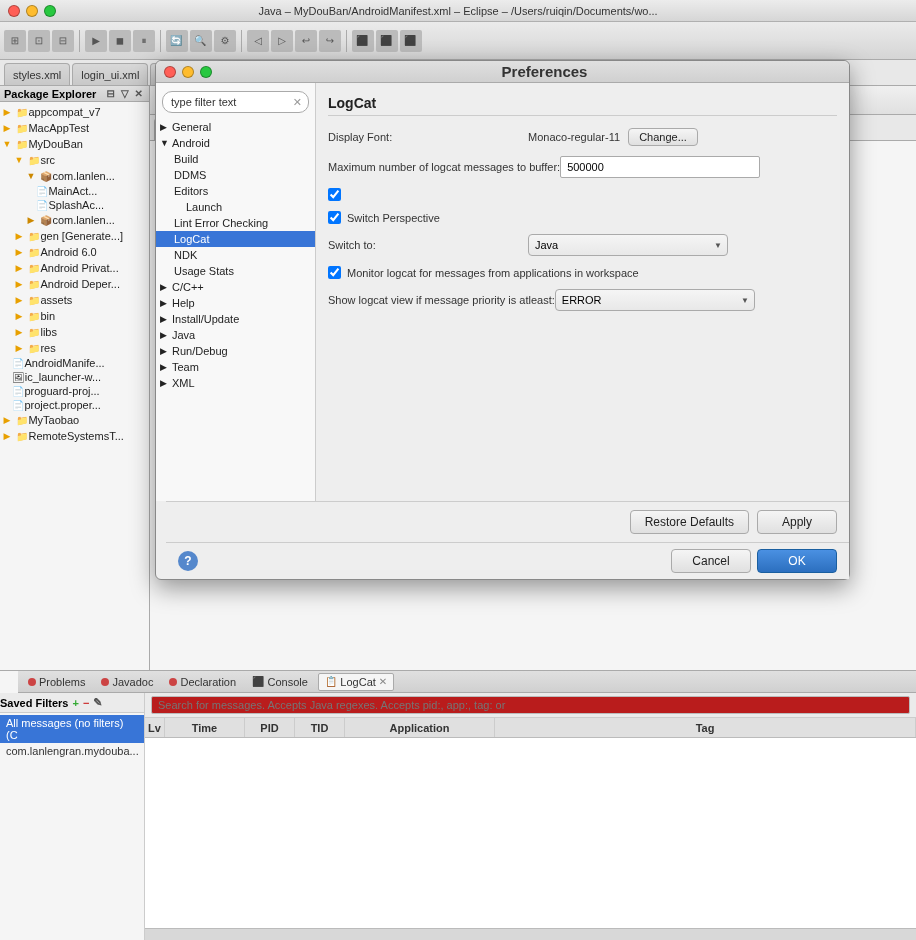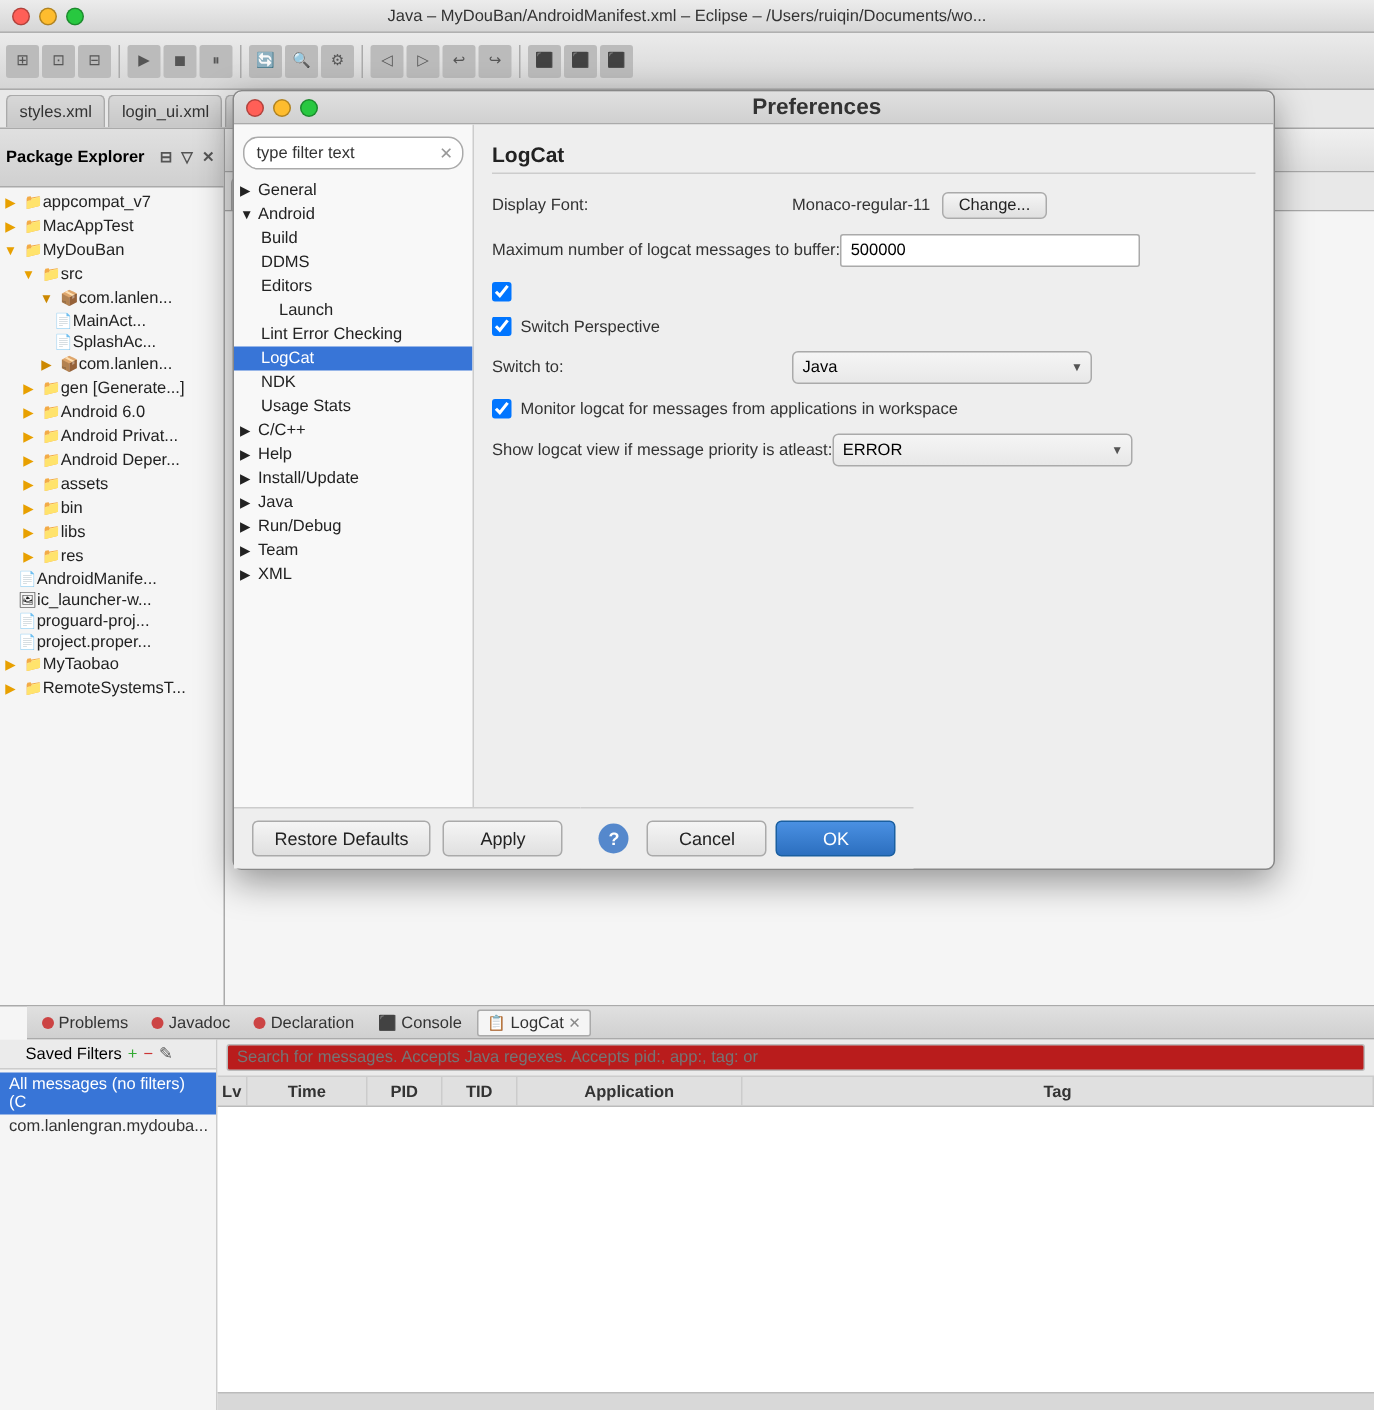--- a/index.html
+++ b/index.html
@@ -120,21 +120,21 @@
     }
     .panel-header {
       background: linear-gradient(to bottom, #e0e0e0, #d0d0d0);
       border-bottom: 1px solid #aaa;
       padding: 2px 4px;
       font-size: 11px;
       font-weight: bold;
       display: flex;
       align-items: center;
       justify-content: space-between;
-      height: 39px;
+      height: 16px;
     }
     .panel-header-icons {
       display: flex;
       gap: 2px;
     }
     .panel-header-icon {
       font-size: 10px;
       color: #555;
       cursor: pointer;
       padding: 0 2px;
@@ -462,23 +462,23 @@
       display: flex;
       overflow: hidden;
     }
     .saved-filters-panel {
       width: 145px;
       border-right: 1px solid #ccc;
       display: flex;
       flex-direction: column;
     }
     .saved-filters-header {
-      padding: 3px 17px;
-      font-size: 11px;
-      font-weight: normal;
+      padding: 3px 0;
+      font-size: 11px;
+      font-weight: bold;
       border-bottom: 1px solid #ccc;
       background: #ebebeb;
       display: flex;
       align-items: center;
       gap: 4px;
     }
     .sf-icon-btn {
       font-size: 11px;
       cursor: pointer;
       color: #33aa33;
@@ -943,21 +943,21 @@
             <option>INFO</option>
             <option>DEBUG</option>
             <option>VERBOSE</option>
           </select>
         </div>
       </div>
 
     </div>
   </div>
 
-  <div style="display:flex;flex-direction:row;">
+  <div style="display:flex;flex-direction:column;margin-left:10px;">
     <div class="dialog-buttons">
       <button class="btn-normal">Restore Defaults</button>
       <button class="btn-normal">Apply</button>
     </div>
     <div class="dialog-help-area">
       <div class="help-icon">?</div>
       <div style="flex:1"></div>
       <button class="btn-normal">Cancel</button>
       <button class="btn-primary">OK</button>
     </div>

